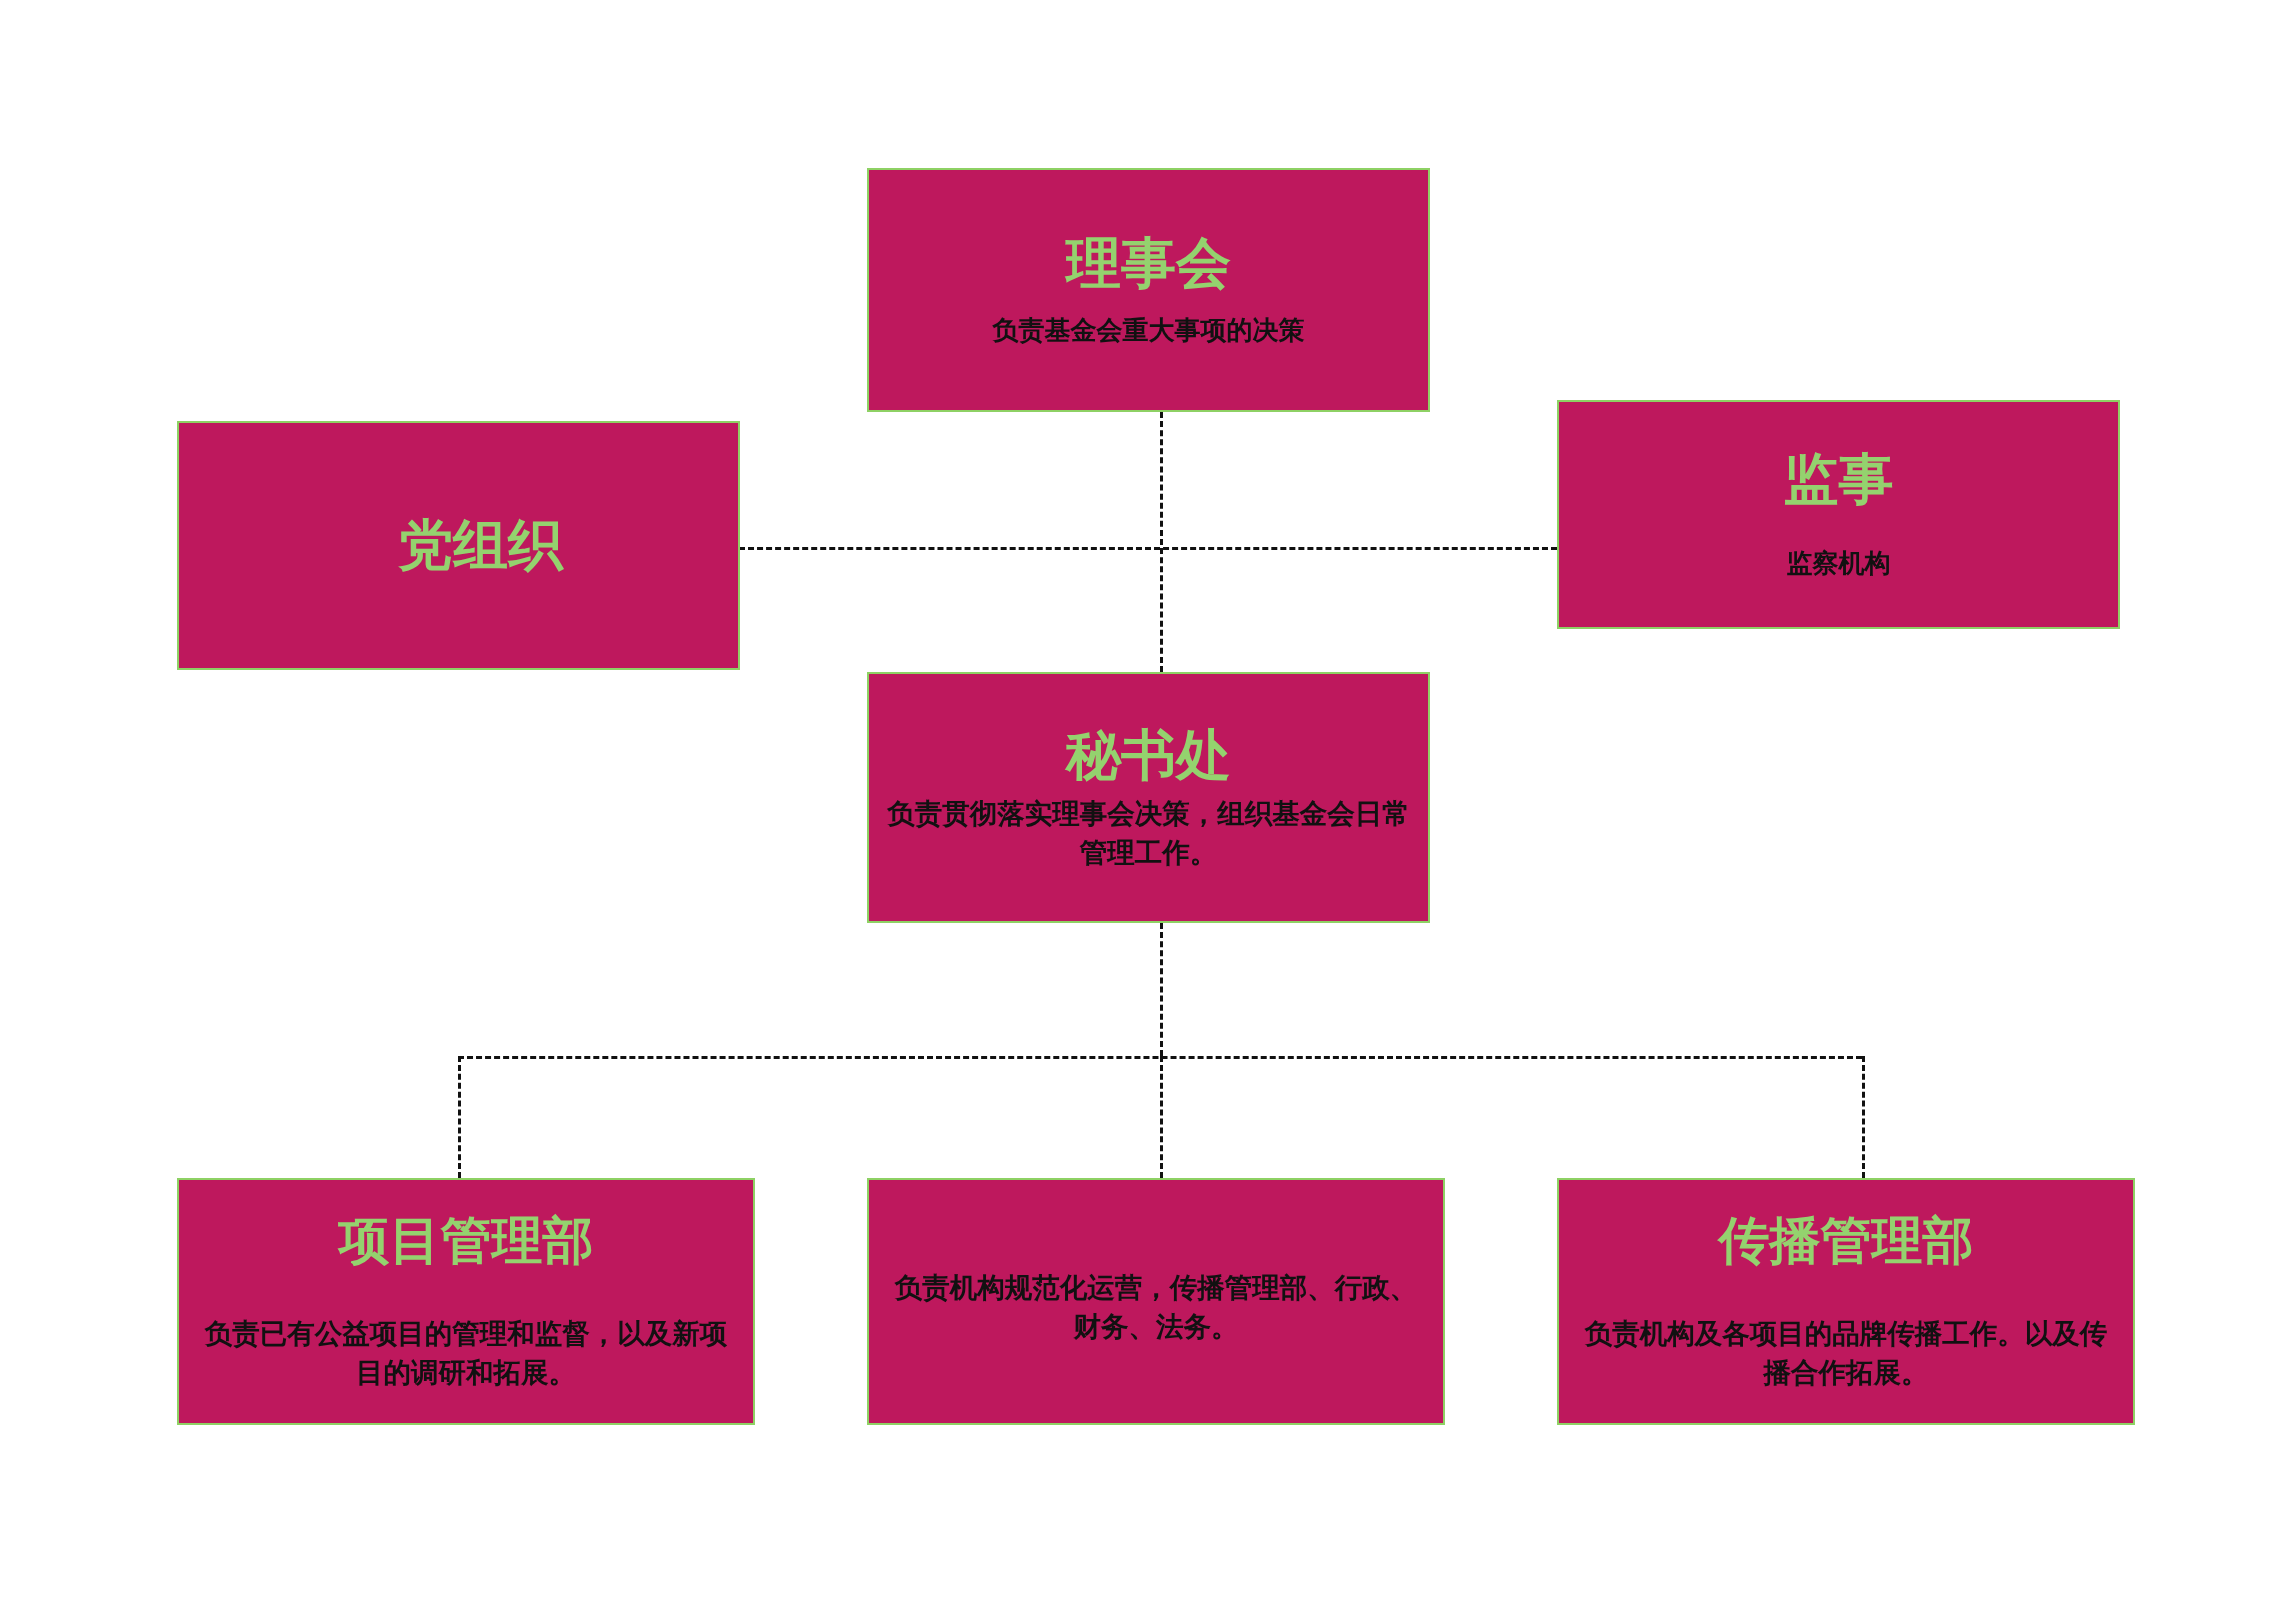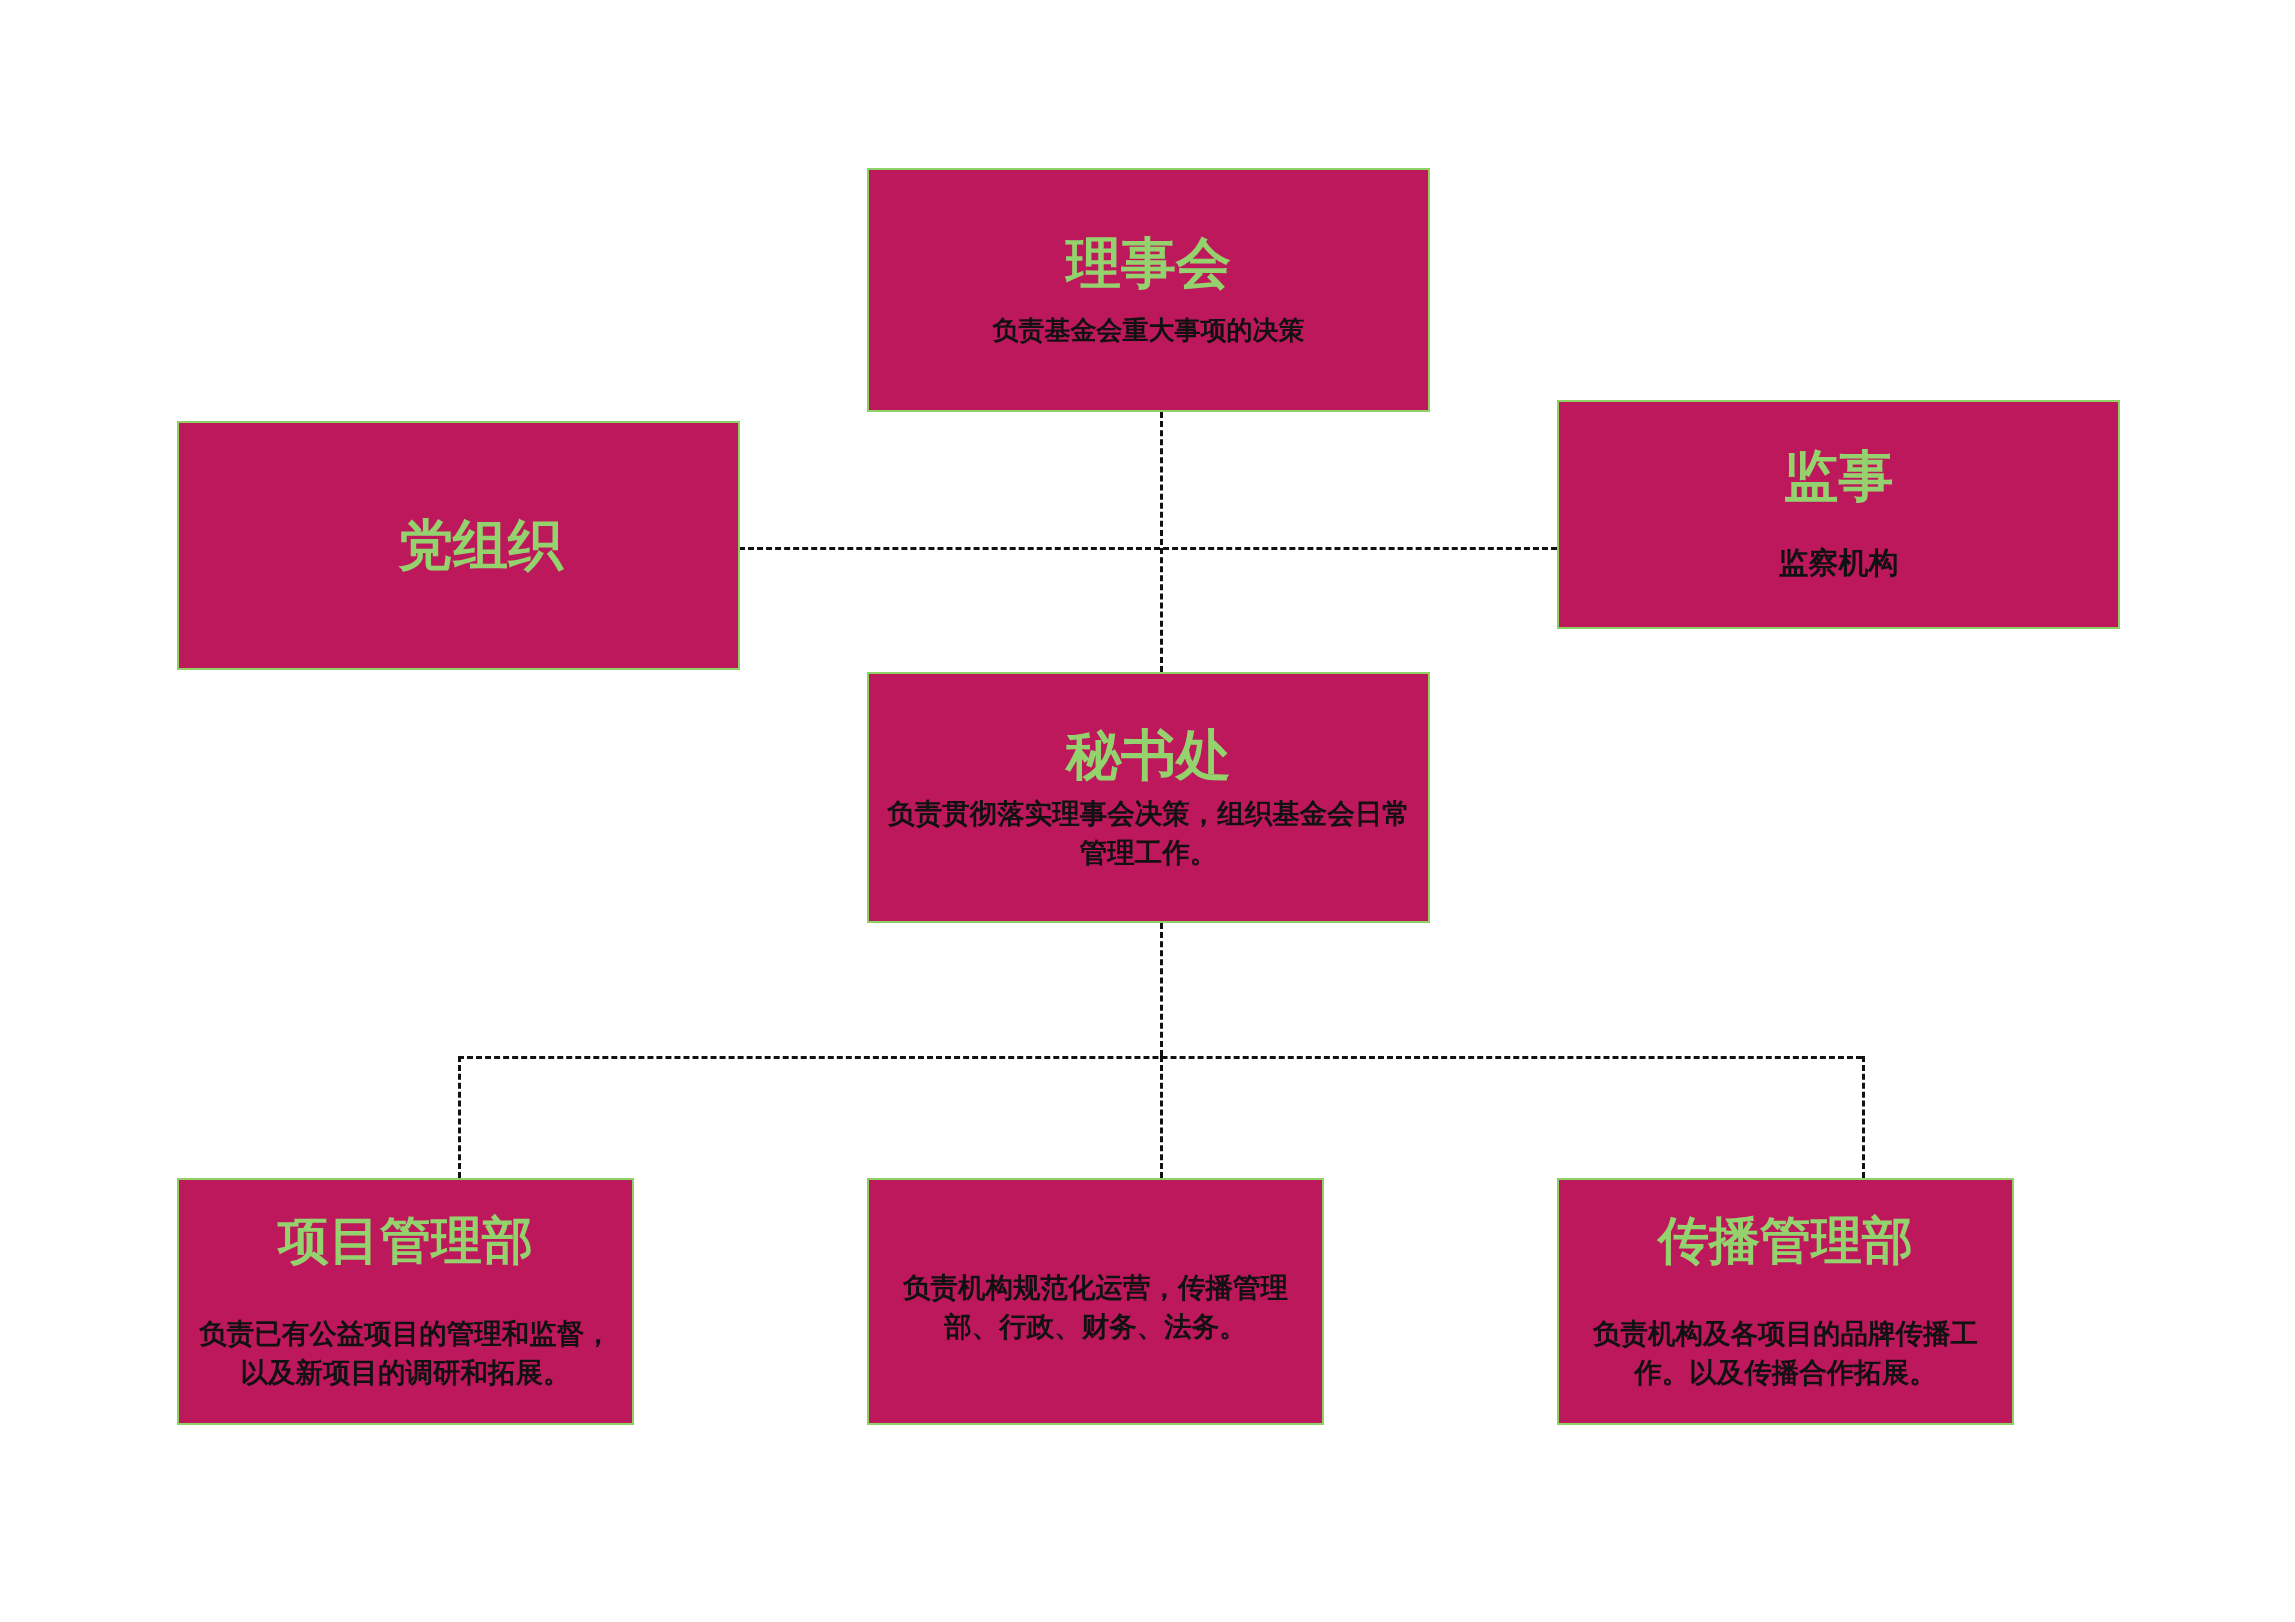--- a/index.html
+++ b/index.html
@@ -60,33 +60,33 @@
     left: 177px;   top: 421px;
     width: 563px;  height: 249px;
   }
   #node-party .node-title { font-size: 55px; margin-left: 44px; }
 
   #node-supervisor {
     left: 1557px;  top: 400px;
     width: 563px;  height: 229px;
   }
   #node-supervisor .node-title { font-size: 55px; }
-  #node-supervisor .node-desc  { font-size: 30px; margin-top: 33px; }
+  #node-supervisor .node-desc  { font-size: 26px; margin-top: 33px; }
 
   #node-secretariat {
     left: 867px;  top: 672px;
     width: 563px;  height: 251px;
   }
   #node-secretariat .node-title { font-size: 55px; }
   #node-secretariat .node-desc  { font-size: 27.5px; margin-top: 6.5px; }
 
   .dept {
     top: 1178px;
     height: 247px;
-    width: 457px;
+    width: 578px;
     gap: 32px;
   }
   .dept .node-title { font-size: 51px; }
   .dept .node-desc  { font-size: 27.5px; margin-top: 10.5px; }
 
   #node-project   { left: 177px; }
   #node-general   { left: 867px; }
   #node-comms     { left: 1557px; }
 
   

